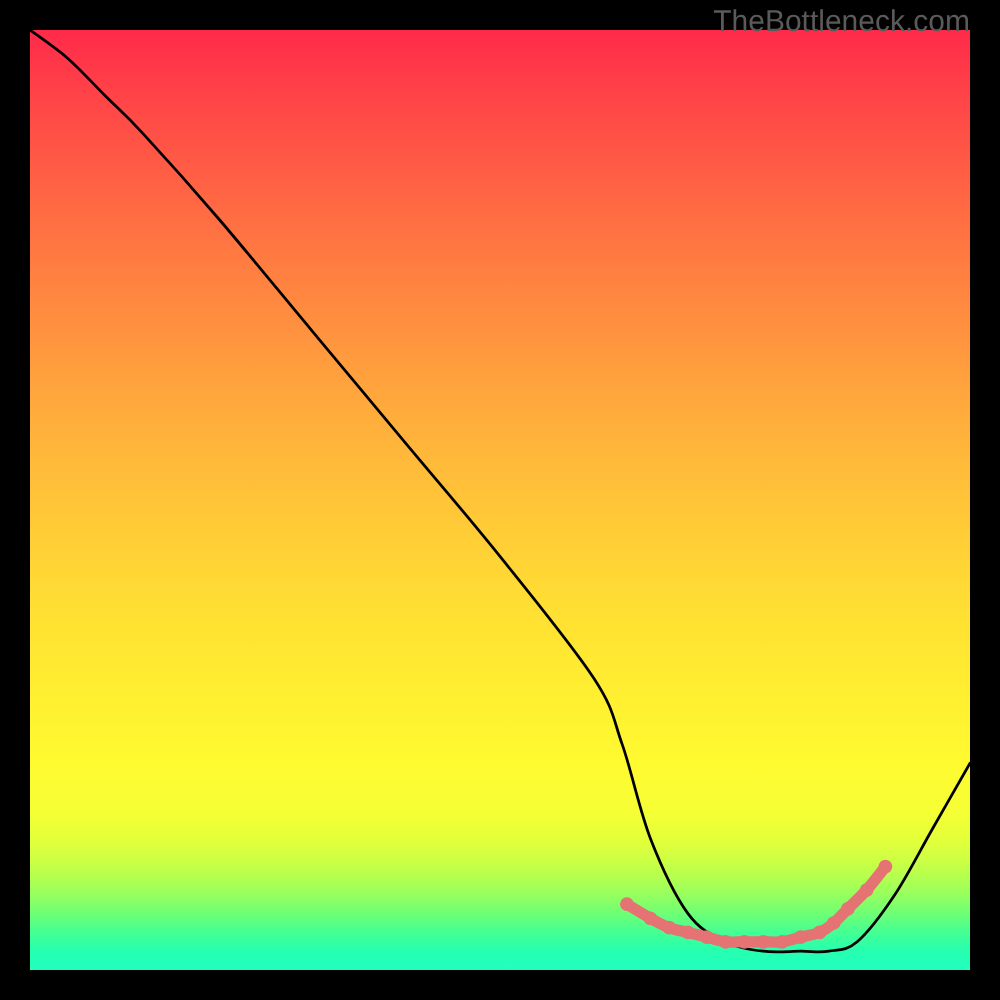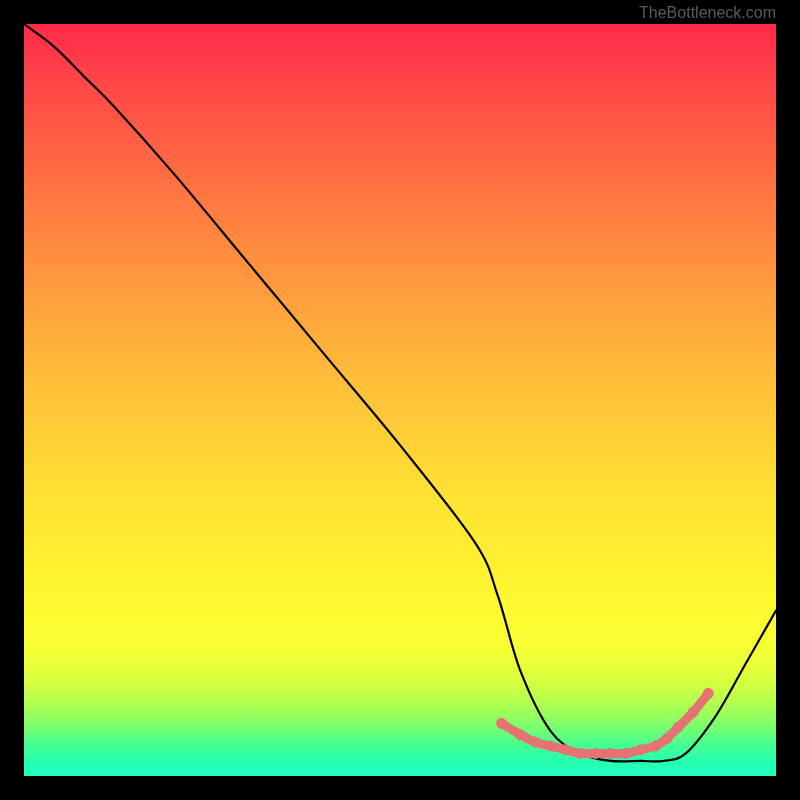--- a/index.html
+++ b/index.html
@@ -2,21 +2,21 @@
 <html><head>
 <meta charset="utf-8">
 <style>
   * { margin: 0; padding: 0; box-sizing: border-box; }
   body { width: 800px; height: 800px; background: #000; position: relative; font-family: Arial, sans-serif; }
   .attribution {
     position: absolute;
     top: 4px;
     right: 24px;
     color: #5a5a5a;
-    font-size: 16px;
+    font-size: 24px;
     font-weight: 500;
     z-index: 10;
   }
   .plot-area {
     position: absolute;
     left: 24px;
     top: 24px;
     width: 752px;
     height: 752px;
     overflow: hidden;

